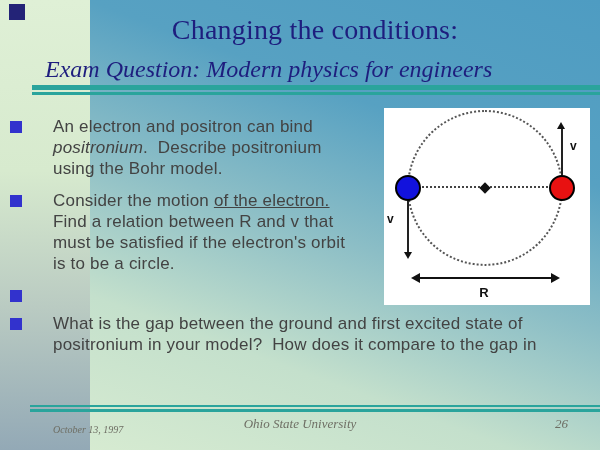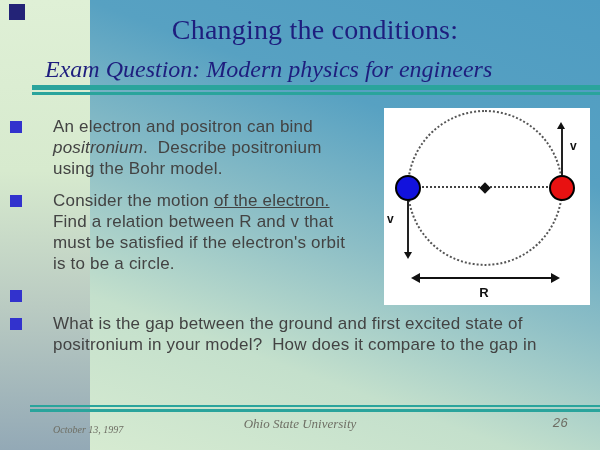--- a/index.html
+++ b/index.html
@@ -58,21 +58,21 @@
   .vlabel{position:absolute;font-size:12px;font-weight:bold;color:#111;}
   .vlabel-left{left:3px;top:104px;}
   .vlabel-right{left:186px;top:31px;}
   .rline{position:absolute;left:36px;top:169px;width:131px;height:2px;background:#111;}
   .arr-left{left:27px;top:165px;border-top:5px solid transparent;border-bottom:5px solid transparent;border-right:9px solid #111;}
   .arr-right{left:167px;top:165px;border-top:5px solid transparent;border-bottom:5px solid transparent;border-left:9px solid #111;}
   .rlabel{position:absolute;left:0;right:6px;top:177px;text-align:center;font-size:13px;font-weight:bold;color:#111;}
 
   .footer-date{position:absolute;left:45px;top:424px;font-family:"Liberation Serif",serif;font-style:italic;font-size:10px;color:var(--footer-text);margin-left:8px;}
   .footer-center{position:absolute;left:0;right:0;top:416px;text-align:center;font-family:"Liberation Serif",serif;font-style:italic;font-size:13px;color:var(--footer-text);}
-  .footer-page{position:absolute;right:32px;top:416px;font-family:Liberation Mono, monospace;font-style:italic;font-size:13px;color:var(--footer-text);}
+  .footer-page{position:absolute;right:32px;top:416px;font-family:Liberation Serif, serif;font-style:italic;font-size:13px;color:var(--footer-text);}
 </style>
 </head>
 <body>
 
 <div class="slide">
   <div class="left-band"></div>
   <div class="corner-square"></div>
 
   <div class="title">Changing the conditions:</div>
   <div class="subtitle">Exam Question: Modern physics for engineers</div>

